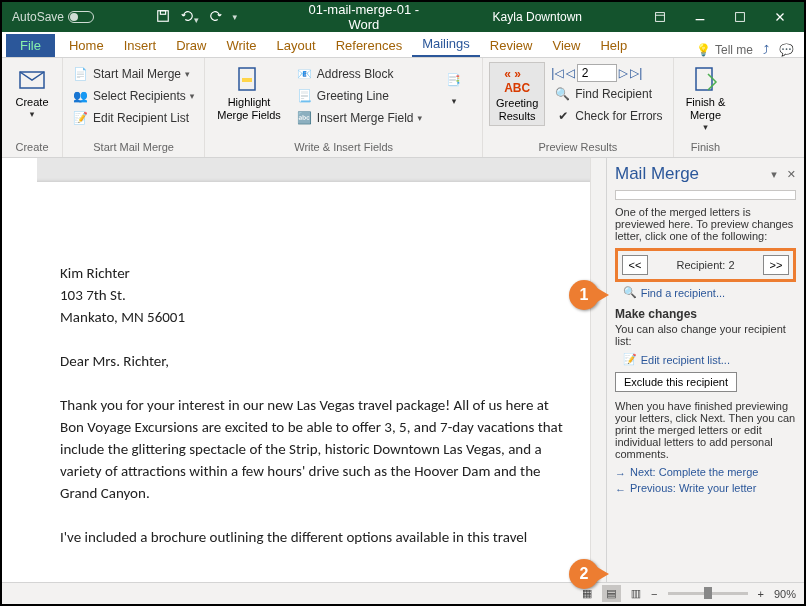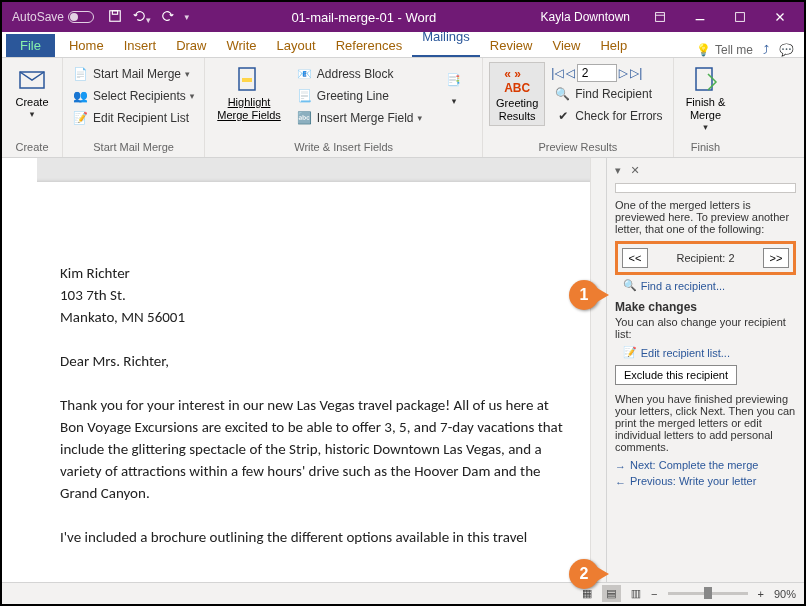--- a/index.html
+++ b/index.html
@@ -1,30 +1,30 @@
 <!DOCTYPE html>
 <html><head>
 <meta charset="utf-8">
 <style>
 * { box-sizing: border-box; margin: 0; padding: 0; }
 body { font-family: "Segoe UI", Arial, sans-serif; font-size: 12px; background: #fff; width: 806px; height: 606px; overflow: hidden; border: 2px solid #000; position: relative; }
-.titlebar { height: 30px; background: #701a75; display: flex; align-items: center; color: #fff; padding: 0 4px; }
+.titlebar { height: 30px; background: #14532d; display: flex; align-items: center; color: #fff; padding: 0 4px; gap: 48px; }
 .titlebar .autosave { display: flex; align-items: center; gap: 4px; padding: 0 6px; opacity: .8; }
 .titlebar .toggle-off { width: 26px; height: 12px; border: 1px solid #fff; border-radius: 7px; position: relative; }
 .titlebar .toggle-off::after { content:''; position:absolute; width:8px; height:8px; border-radius:50%; background:#fff; top:1px; left:1px; }
 .titlebar .qat { display: flex; align-items: center; gap: 10px; padding: 0 8px; }
 .titlebar .qat svg, .winctrl svg { width: 14px; height: 14px; }
 .titlebar .spacer { flex:1; text-align:center; font-size:13px; }
 .titlebar .user { padding: 0 10px; font-size: 12px; }
 .winctrl { display:flex; align-items:center; gap: 0; }
 .winctrl > div { width: 40px; height: 30px; display:flex; align-items:center; justify-content:center; }
 .ribbon-tabs { height: 26px; background: #fff; display:flex; align-items:flex-end; padding: 0 4px; border-bottom: 1px solid #d4d4d4; color:#2b579a; }
 .ribbon-tabs .tab { padding: 4px 10px; cursor:pointer; color:#a16207; font-size:13px; }
 .ribbon-tabs .tab.file { background:#2b579a; color:#86efac; margin-right:4px; padding: 4px 14px; }
-.ribbon-tabs .tab.active { color:#2b579a; border-bottom:2px solid #2b579a; padding-bottom:11px; }
+.ribbon-tabs .tab.active { color:#2b579a; border-bottom:2px solid #2b579a; padding-bottom:4px; }
 .ribbon-tabs .right { margin-left:auto; display:flex; align-items:center; gap:10px; padding-right:6px; }
 .ribbon { height: 100px; background: #f3f2f1; display:flex; border-bottom:1px solid #d4d4d4; }
 .group { display:flex; flex-direction:column; align-items:center; padding: 4px 6px 0; border-right:1px solid #e1dfdd; }
 .group-body { display:flex; gap:6px; align-items:flex-start; flex:1; }
 .group-label { font-size:11px; color:#666; padding:2px 0 4px; }
 .big-btn { display:flex; flex-direction:column; align-items:center; padding: 2px 6px; cursor:pointer; min-width:48px; }
 .big-btn .icon { width:32px; height:32px; display:flex; align-items:center; justify-content:center; }
 .big-btn .lbl { font-size:11px; text-align:center; line-height:13px; }
 .small-list { display:flex; flex-direction:column; gap:2px; padding-top:2px; }
 .small-btn { display:flex; align-items:center; gap:4px; padding:2px 4px; cursor:pointer; font-size:12px; color:#333; }
@@ -169,21 +169,21 @@
 
   <div class="group">
     <div class="group-body">
       <div class="big-btn">
         <div class="icon">
             <svg viewBox="0 0 32 32" fill="none" stroke="#2b579a" stroke-width="1.5">
               <rect x="6" y="4" width="16" height="22"></rect>
               <rect x="9" y="14" width="10" height="4" fill="#ffd54a" stroke="none"></rect>
             </svg>
           </div>
-        <div class="lbl" style="white-space:pre-line;text-decoration:underline;">Highlight
+        <div class="lbl" style="white-space:pre-line;">Highlight
 Merge Fields</div>
       </div>
       <div class="small-list">
         <div class="small-btn">
             <span class="icon">📧</span>
             <span>Address Block</span>
           </div>
         <div class="small-btn">
             <span class="icon">📃</span>
             <span>Greeting Line</span>
@@ -259,26 +259,27 @@
       <div class="gap"></div>
       <p>Thank you for your interest in our new Las Vegas travel package! All of us here at Bon Voyage Excursions are excited to be able to offer 3, 5, and 7-day vacations that include the glittering spectacle of the Strip, historic Downtown Las Vegas, and a variety of attractions within a few hours' drive such as the Hoover Dam and the Grand Canyon.</p>
       <div class="gap"></div>
       <p>I've included a brochure outlining the different options available in this travel</p>
     </div>
     <div class="scroll-track"></div>
   </div>
 
   <div class="task-pane">
     <div class="tp-head">
+      <span class="title">Mail Merge</span>
       <span style="color:#666;cursor:pointer;">▾</span>
       <span style="color:#666;cursor:pointer;padding-left:10px;">✕</span>
     </div>
     <div style="height:10px;border:1px solid #c8c6c4;margin:0 8px 4px;background:#fff;"></div>
     <div class="tp-body">
-      <div class="hint">One of the merged letters is previewed here. To preview another letter, that one of the following:</div>
+      <div class="hint">One of the merged letters is previewed here. To preview changes letter, click one of the following:</div>
 
       <div class="recipient-box">
         <button>&lt;&lt;</button>
         <span class="mid">Recipient: 2</span>
         <button>&gt;&gt;</button>
       </div>
 
       <div class="link" style="margin:4px 0 4px 8px;">
         <span>🔍</span>
         <span>Find a recipient...</span>

